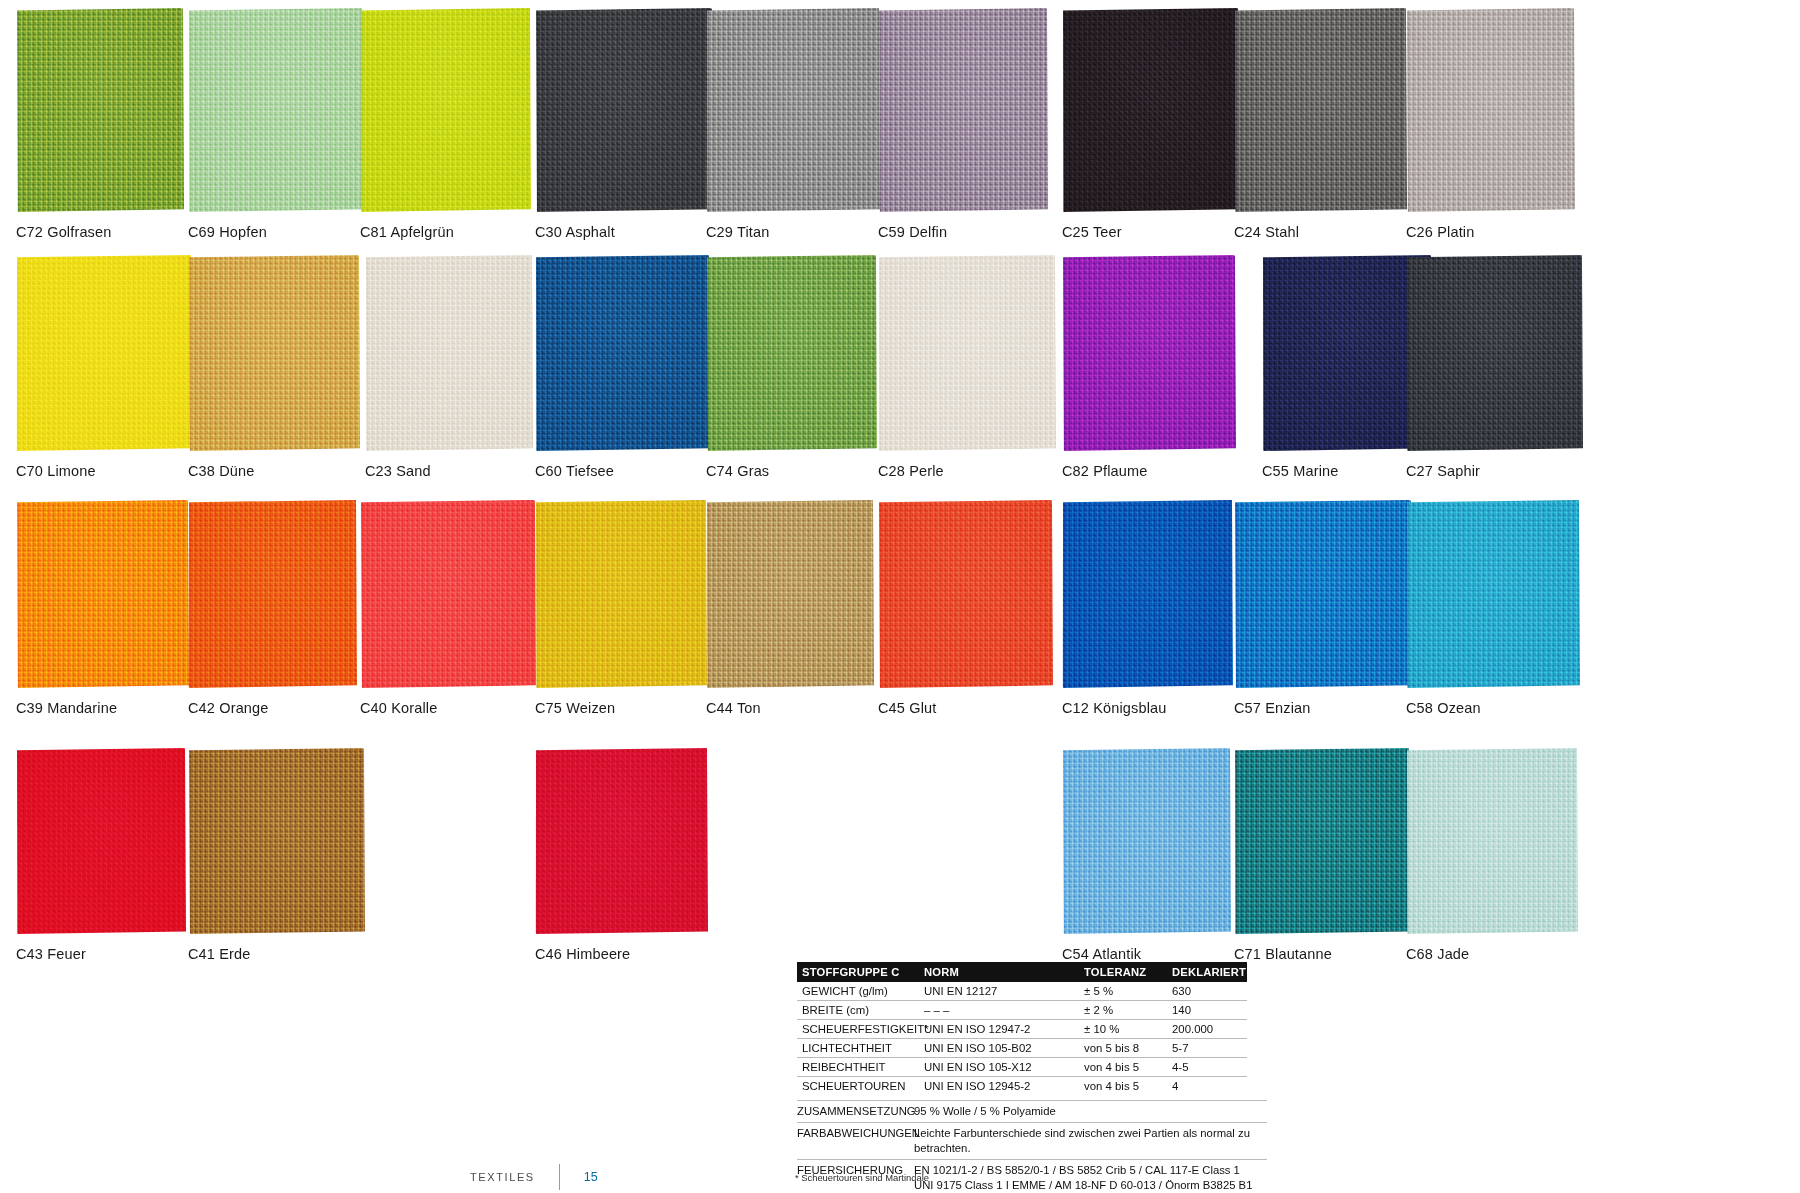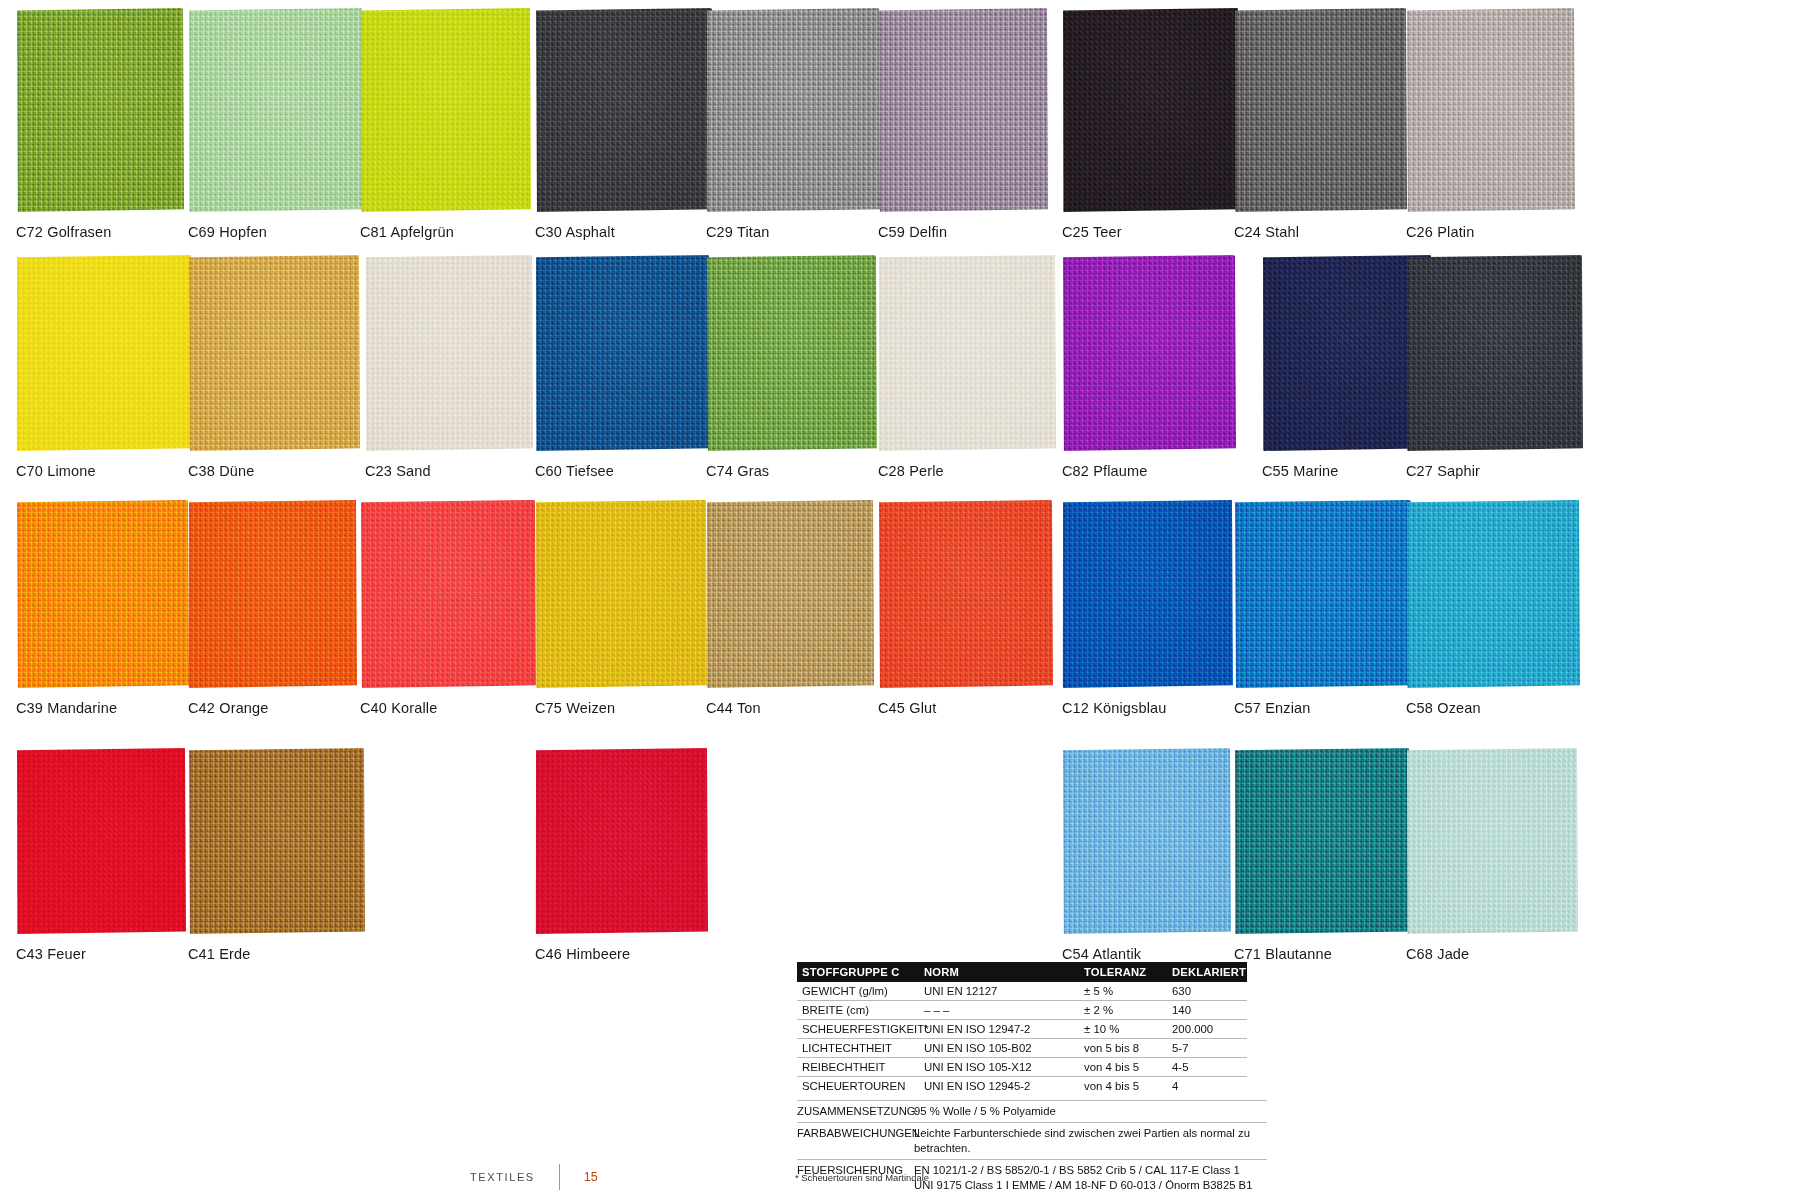--- a/index.html
+++ b/index.html
@@ -183,21 +183,21 @@
     color: #4a4a4a;
   }
   #page-footer .f-rule {
     width: 1px;
     height: 26px;
     background: #9a9a9a;
     margin: 0 24px;
   }
   #page-footer .f-num {
     font-size: 12.5px;
-    color: #c2410c;
+    color: #0369a1;
   }
 </style>
 </head>
 <body>
 
 <div id="swatch-grid">
     <div class="swatch-cell" style="left: 16px; top: 8px;">
       <div class="swatch-chip" style="background: rgb(127, 166, 50); height: 204px; width: 168px; border-radius: 4px; clip-path: polygon(0.6% 1.2%, 99.4% 0%, 100% 98.6%, 1.1% 100%);">
         <span class="fray-top"></span>
         <span class="fray-bottom"></span>

